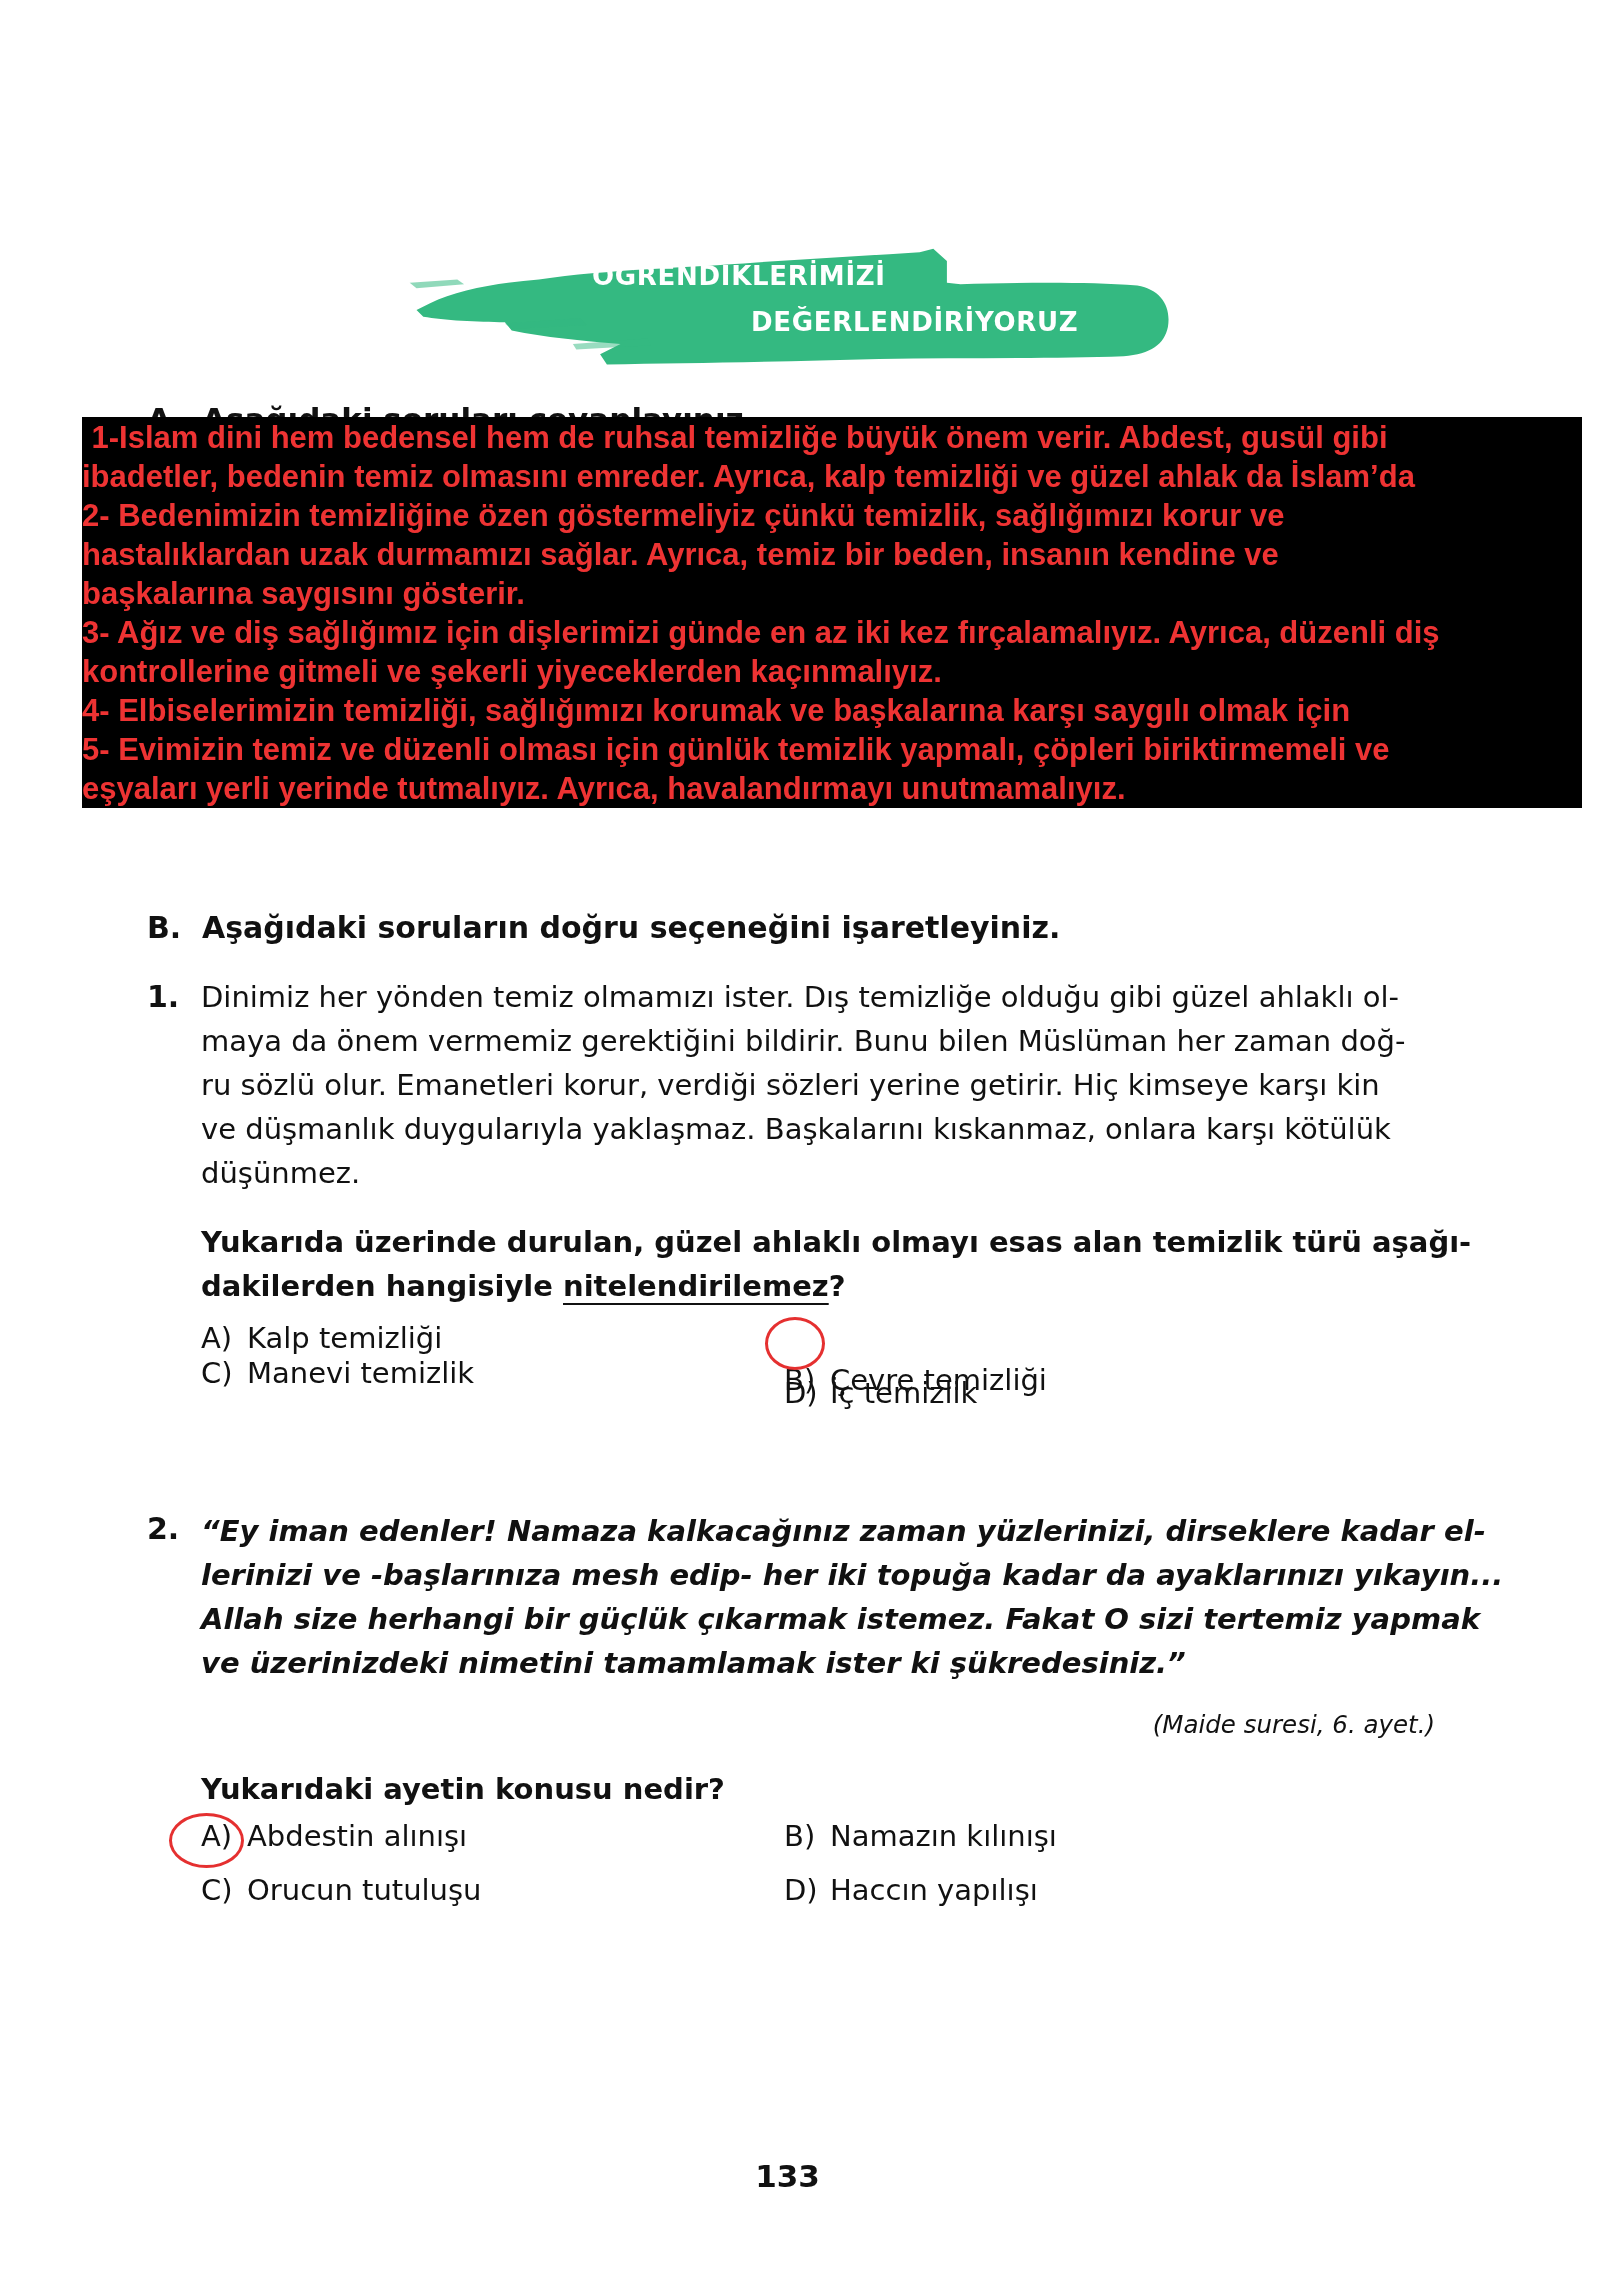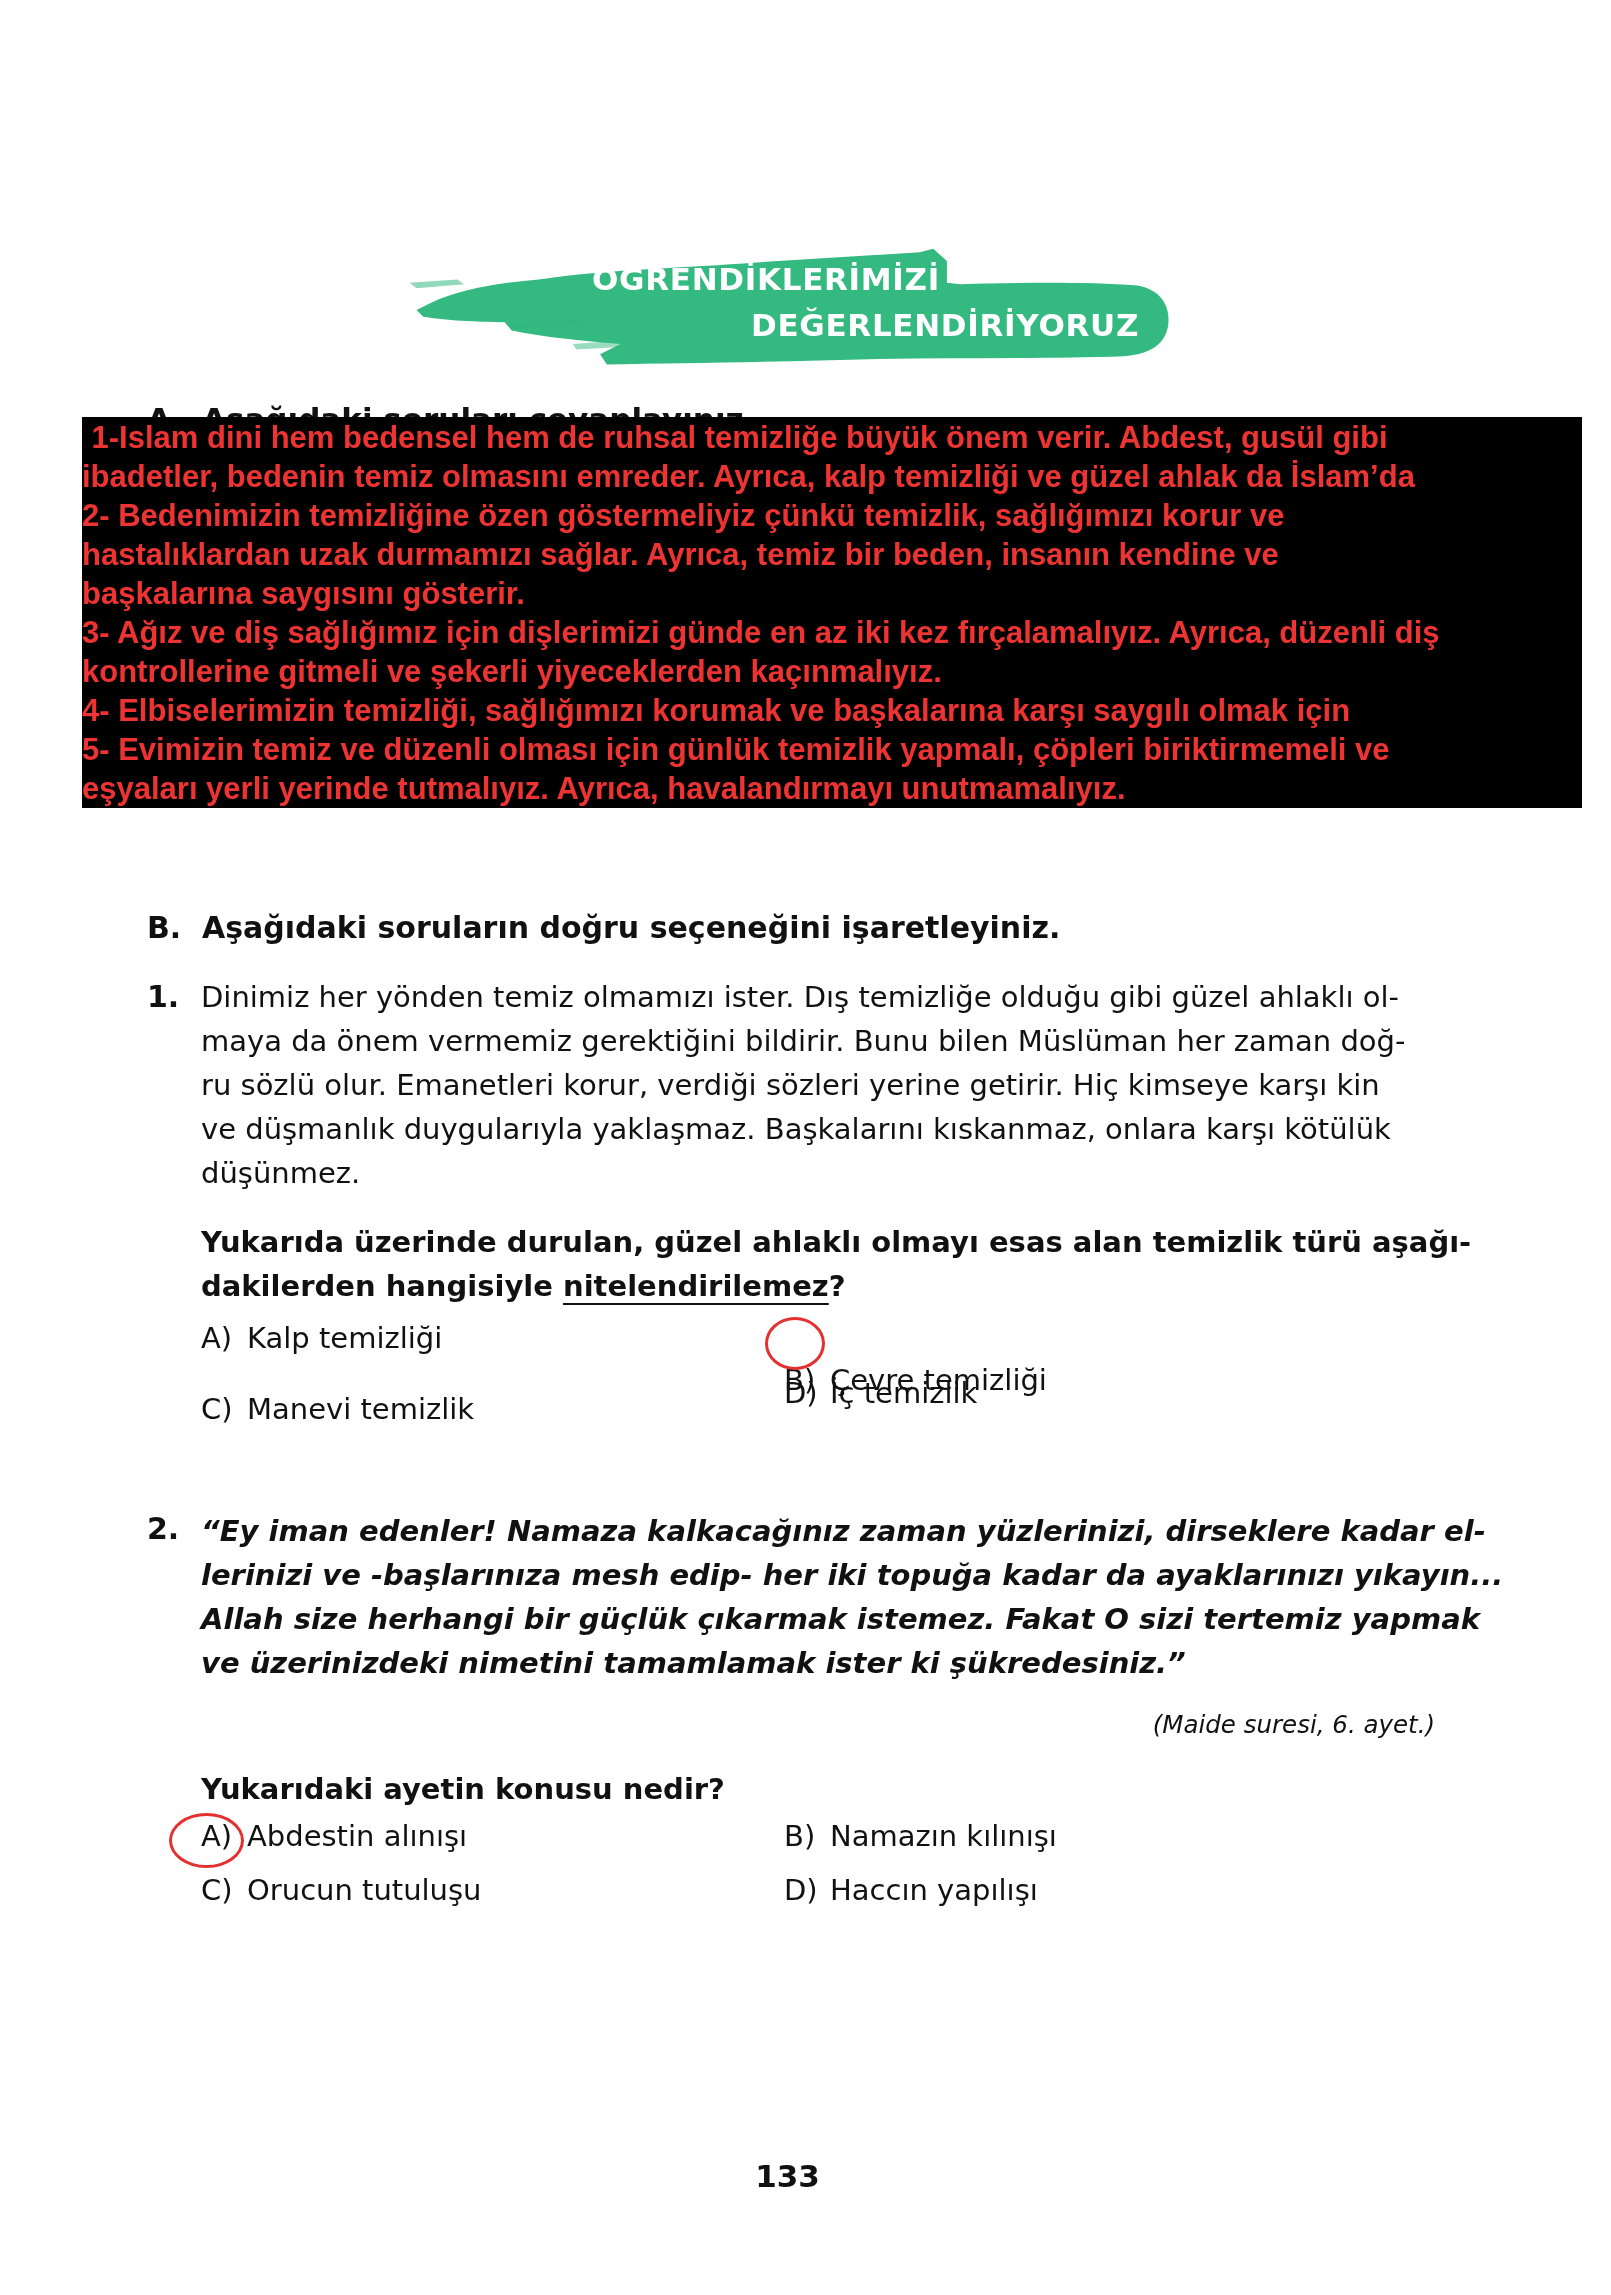--- a/index.html
+++ b/index.html
@@ -23,21 +23,21 @@
     top: 242px;
     width: 777px;
     height: 136px;
   }
   #banner svg { position: absolute; left: 0; top: 0; }
   .banner-line {
     position: absolute;
     color: #ffffff;
     font-family: "DejaVu Sans", sans-serif;
     font-weight: bold;
-    font-size: 31px;
+    font-size: 26px;
     letter-spacing: 0.7px;
     white-space: nowrap;
   }
   #banner-line-1 { left: 190px; top: 19px; }
   #banner-line-2 { left: 349px; top: 65px; }
 
   
   #section-a-heading {
     left: 147px;
     top: 401px;
@@ -114,21 +114,21 @@
   .option {
     font-family: "DejaVu Sans", sans-serif;
     font-size: 29px;
     white-space: nowrap;
     color: #111;
   }
   .option .opt-letter { display: inline-block; width: 46px; }
 
   #q1-opt-a { left: 201px; top: 1321px; }
   #q1-opt-b { left: 784px; top: 1321px; margin-top: 42px; }
-  #q1-opt-c { left: 201px; top: 1392px; }
+  #q1-opt-c { left: 201px; top: 1356px; }
   #q1-opt-d { left: 784px; top: 1376px; }
 
   .circle-mark {
     position: absolute;
     border: 3.4px solid #E53030;
     border-radius: 50%;
     box-sizing: border-box;
   }
   #q1-circle { left: 765px; top: 1317px; width: 60px; height: 53px; }
   #q2-circle { left: 169px; top: 1813px; width: 75px; height: 55px; }

